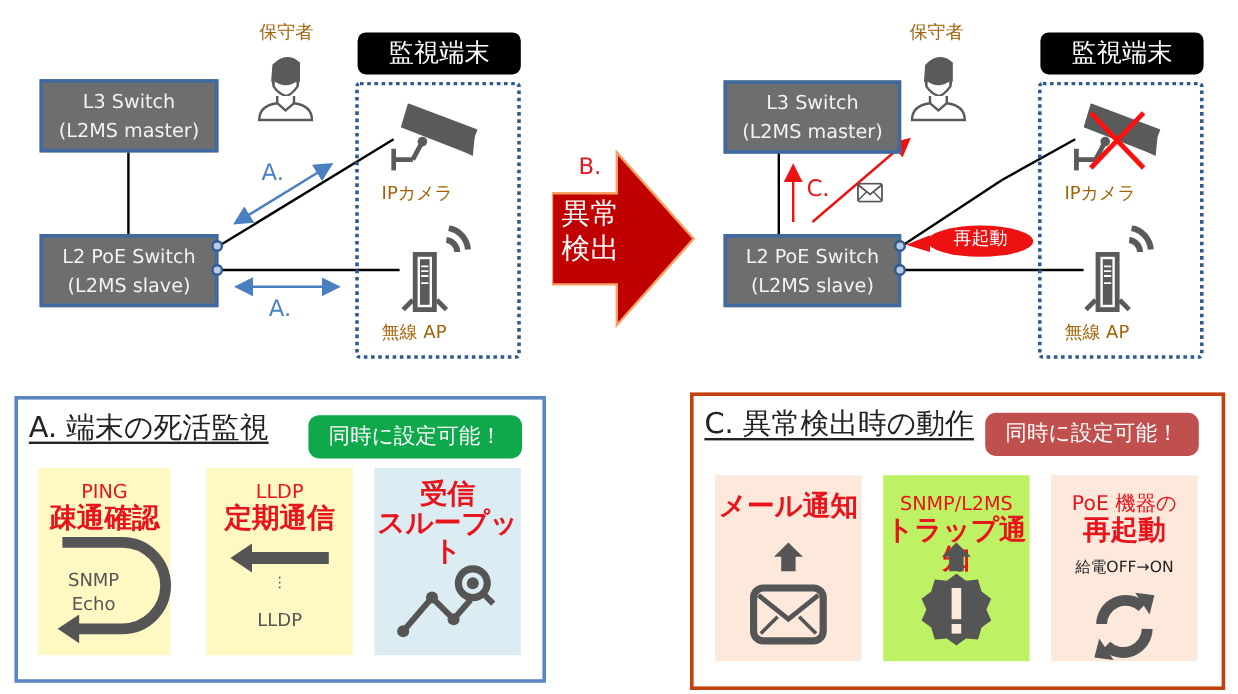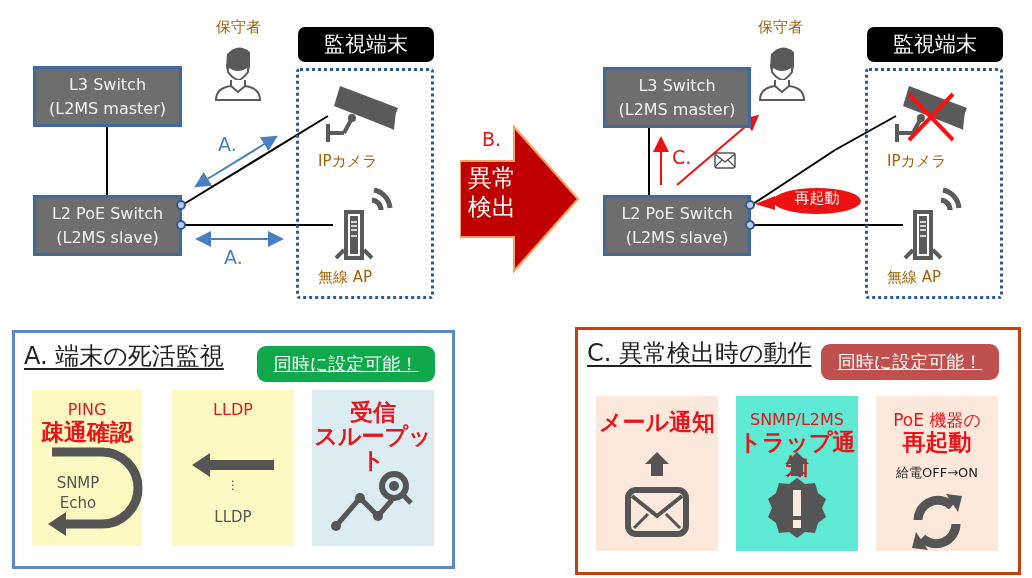--- a/index.html
+++ b/index.html
@@ -5,21 +5,21 @@
   html,body{margin:0;padding:0;background:#fff;}
   body{width:1032px;height:578px;position:relative;overflow:hidden;font-family:"DejaVu Sans","Liberation Sans",sans-serif;}
   .abs{position:absolute;}
   .sw{position:absolute;background:#6e6e6e;border:3px solid #3e6aa0;color:#f2f2f2;font-size:16px;line-height:24px;text-align:center;box-sizing:border-box;display:flex;flex-direction:column;justify-content:center;}
   .port{position:absolute;width:10px;height:10px;border-radius:50%;background:#b9cbe2;border:2px solid #2f5a91;box-sizing:border-box;}
   .tag{position:absolute;background:#000;color:#fff;font-size:21px;border-radius:7px;text-align:center;line-height:35px;}
   .dotbox{position:absolute;border:3px dotted #2e5a90;border-radius:4px;box-sizing:border-box;}
   .lbl{position:absolute;font-size:15px;color:#a16207;}
   .panel{position:absolute;box-sizing:border-box;background:#fff;}
   .ptitle{position:absolute;font-size:24px;color:#222;text-decoration:underline;text-underline-offset:4px;}
-  .pill{position:absolute;color:#fff;font-size:18px;border-radius:9px;text-align:center;line-height:36px;text-decoration:underline;}
+  .pill{position:absolute;color:#fff;font-size:18px;border-radius:9px;text-align:center;line-height:36px;}
   .tile{position:absolute;text-align:center;color:#e8141b;}
   .tile .t1{font-size:16px;line-height:20px;}
   .tile .t2{font-size:23px;font-weight:bold;line-height:24px;}
   .gray{color:#555;}
   svg{position:absolute;left:0;top:0;}
 </style>
 </head>
 <body>
 
 <svg width="1032" height="578">
@@ -197,20 +197,21 @@
         <polygon points="16,82 34,70 34,94" fill="#555"></polygon>
       </svg>
     <div class="abs gray" style="left:0;top:83px;width:92px;font-size:15px;line-height:20px;">
         <div>SNMP</div>
         <div>Echo</div>
       </div>
   </div>
 
   <div class="tile" style="left:157px;top:57px;width:122px;height:156px;background:#fef9c3;">
     <div class="t1" style="margin-top:10px;">LLDP</div>
+    <div class="t2">定期通信</div>
     <svg width="122" height="30" style="top:60px">
         <rect x="34" y="10" width="68" height="10" fill="#555"></rect>
         <polygon points="20,15 38,3 38,27" fill="#555"></polygon>
       </svg>
     <div class="abs gray" style="left:0;top:88px;width:122px;font-size:12px;">⋮</div>
     <div class="abs gray" style="left:0;top:118px;width:122px;font-size:15px;">LLDP</div>
   </div>
 
   <div class="tile" style="left:297px;top:57px;width:122px;height:156px;background:#dcecf3;">
     <div class="t2" style="margin-top:10px;">受信</div>
@@ -234,21 +235,21 @@
   <div class="tile" style="left:18px;top:66px;width:122px;height:155px;background:#fde9dc;">
     <div class="t2" style="margin-top:14px;">メール通知</div>
     <svg width="122" height="100" style="top:54px">
         <polygon points="61,2 73,14 67,14 67,26 55,26 55,14 49,14" fill="#555"></polygon>
         <rect x="32" y="40" width="58" height="44" rx="8" fill="none" stroke="#555" stroke-width="6"></rect>
         <path d="M36,46 L61,66 L86,46" fill="none" stroke="#555" stroke-width="4"></path>
         <path d="M38,78 L52,64 M84,78 L70,64" stroke="#555" stroke-width="3"></path>
       </svg>
   </div>
 
-  <div class="tile" style="left:158px;top:66px;width:122px;height:155px;background:#5eead4;">
+  <div class="tile" style="left:158px;top:66px;width:122px;height:155px;background:#bef264;">
     <div class="t1" style="margin-top:14px;">SNMP/L2MS</div>
     <div class="t2">トラップ通知</div>
     <svg width="122" height="100" style="top:54px">
         <polygon points="61,2 73,14 67,14 67,26 55,26 55,14 49,14" fill="#555"></polygon>
         <polygon points="61,28 69,34 79,33 82,43 90,49 86,58 90,67 82,73 79,83 69,82 61,88 53,82 43,83 40,73 32,67 36,58 32,49 40,43 43,33 53,34" fill="#555"></polygon>
         <rect x="57" y="40" width="8" height="26" fill="#fde9dc"></rect>
         <rect x="57" y="70" width="8" height="8" fill="#fde9dc"></rect>
       </svg>
   </div>
 

